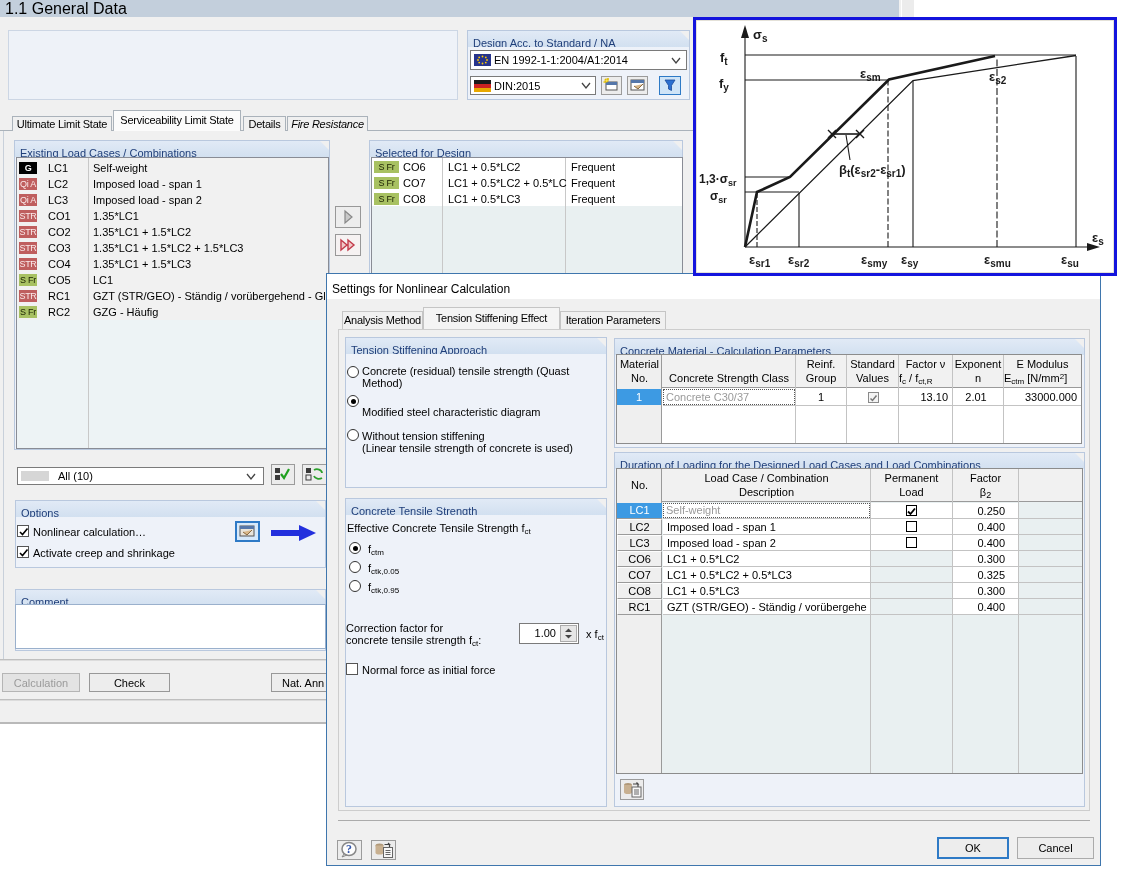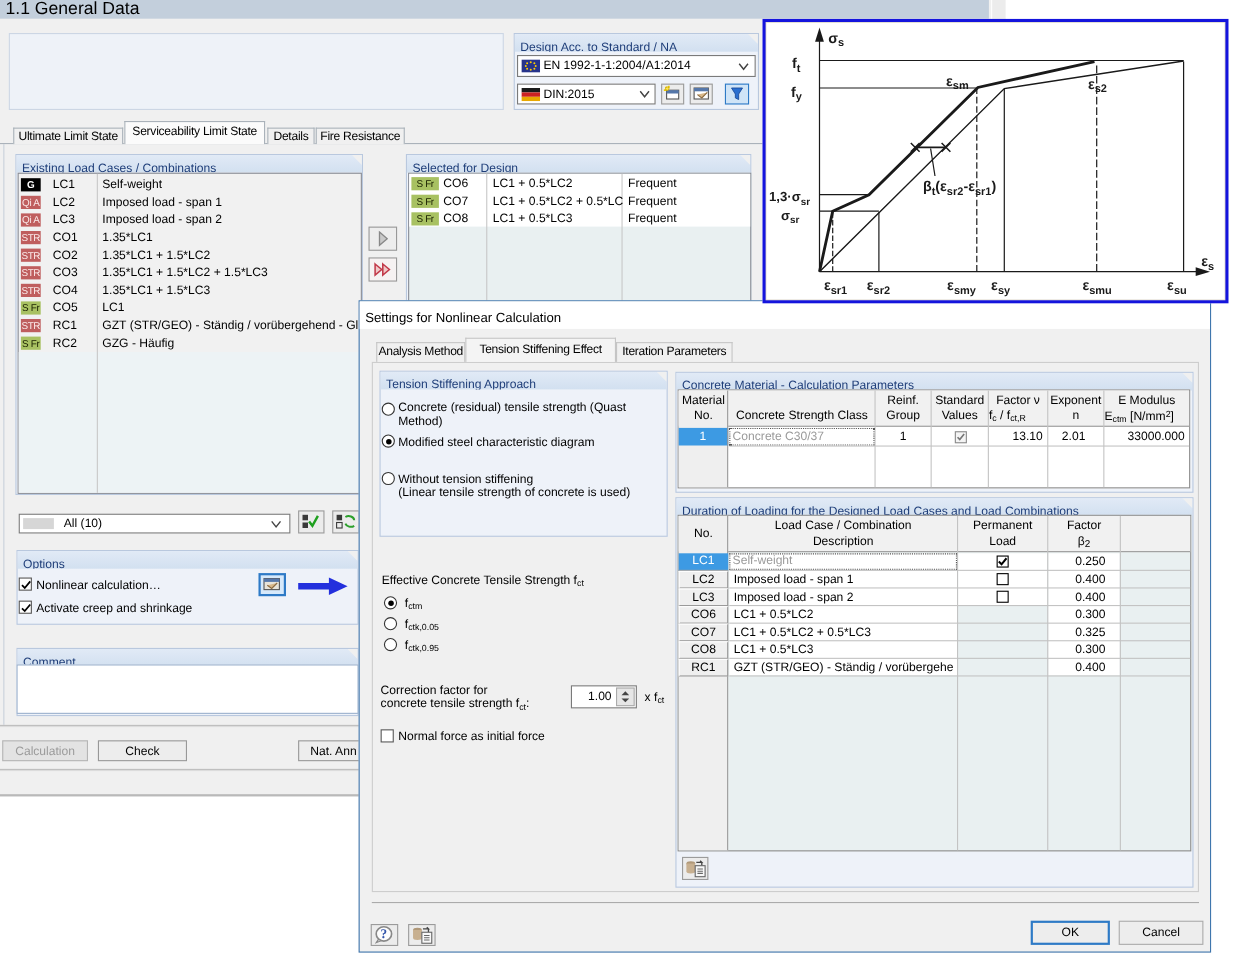--- a/index.html
+++ b/index.html
@@ -126,21 +126,21 @@
     <svg width="20" height="17">
           <path d="M5 3 H15 L11.5 8.5 V13.5 L8.5 12 V8.5 Z" fill="#2a6fd0" stroke="#1a4a9a" stroke-width="0.8"></path>
         </svg>
   </div>
 
   <div class="abs" style="left:0px;top:130px;width:914px;height:1px;background:#aab2ba;"></div>
   <div class="abs" style="left:3px;top:131px;width:1px;height:528px;background:#c8d0da;"></div>
   <div class="tab" style="left:12px;top:116px;width:100px;height:15px;line-height:15px;">Ultimate Limit State</div>
   <div class="tab on" style="left:113px;top:110px;width:128px;height:21px;line-height:19px;">Serviceability Limit State</div>
   <div class="tab" style="left:243px;top:116px;width:43px;height:15px;line-height:15px;">Details</div>
-  <div class="tab" style="left:287px;top:116px;width:81px;height:15px;line-height:15px;">Fire Resistance</div>
+  <div class="tab" style="left:287px;top:116px;width:81px;height:15px;line-height:15px;font-style:italic;">Fire Resistance</div>
 
   <div class="abs grp" style="left:14px;top:140px;width:316px;height:310px;">
     <div class="ghdr">Existing Load Cases / Combinations</div>
   </div>
   <div id="exlist" class="abs sunk" style="left:16px;top:157px;width:313px;height:292px;">
     <div class="abs" style="left:0;top:162px;width:311px;height:128px;background:#edf3f5;"></div>
     <div class="abs" style="left:71px;top:0;width:1px;height:290px;background:#c8c8c8;"></div>
     <div class="row" style="left:76px;top:2px;">Self-weight</div>
     <div class="row" style="left:76px;top:18px;">Imposed load - span 1</div>
     <div class="row" style="left:76px;top:34px;">Imposed load - span 2</div>
@@ -272,24 +272,27 @@
   <div class="dtab" style="left:15px;top:37px;width:81px;height:18px;line-height:17px;text-align:center;white-space:nowrap;">Analysis Method</div>
   <div class="dtab on" style="left:96px;top:33px;width:137px;height:22px;line-height:21px;text-align:center;white-space:nowrap;">Tension Stiffening Effect</div>
   <div class="dtab" style="left:233px;top:37px;width:106px;height:18px;line-height:17px;text-align:center;white-space:nowrap;">Iteration Parameters</div>
 
   <div class="abs grp" style="left:18px;top:63px;width:262px;height:151px;">
     <div class="ghdr dlg-ghdr">Tension Stiffening Approach</div>
   </div>
   <div class="rad" style="left:20px;top:92px;"></div>
   <div class="abs" style="left:35px;top:91px;">Concrete (residual) tensile strength (Quast<br>Method)</div>
   <div class="rad on" style="left:20px;top:121px;"></div>
-  <div class="abs" style="left:35px;top:122px;">Modified steel characteristic diagram</div>
+  <div class="abs" style="left:35px;top:132px;">Modified steel characteristic diagram</div>
   <div class="rad" style="left:20px;top:155px;"></div>
   <div class="abs" style="left:35px;top:156px;">Without tension stiffening<br>(Linear tensile strength of concrete is used)</div>
 
+  <div class="abs grp" style="left:18px;top:224px;width:262px;height:309px;">
+    <div class="ghdr dlg-ghdr">Concrete Tensile Strength</div>
+  </div>
   <div class="abs" style="left:20px;top:248px;">Effective Concrete Tensile Strength f<sub>ct</sub></div>
   <div class="rad on" style="left:22px;top:268px;"></div>
   <div class="abs" style="left:41px;top:269px;">f<sub>ctm</sub></div>
   <div class="rad" style="left:22px;top:287px;"></div>
   <div class="abs" style="left:41px;top:288px;">f<sub>ctk,0.05</sub></div>
   <div class="rad" style="left:22px;top:306px;"></div>
   <div class="abs" style="left:41px;top:307px;">f<sub>ctk,0.95</sub></div>
   <div class="abs" style="left:19px;top:348px;">Correction factor for<br>concrete tensile strength f<sub>ct</sub>:</div>
   <div class="abs" style="left:192px;top:349px;width:60px;height:21px;background:#fff;border:1px solid #7a7a7a;">
     <div class="abs" style="right:22px;top:3px;">1.00</div>

